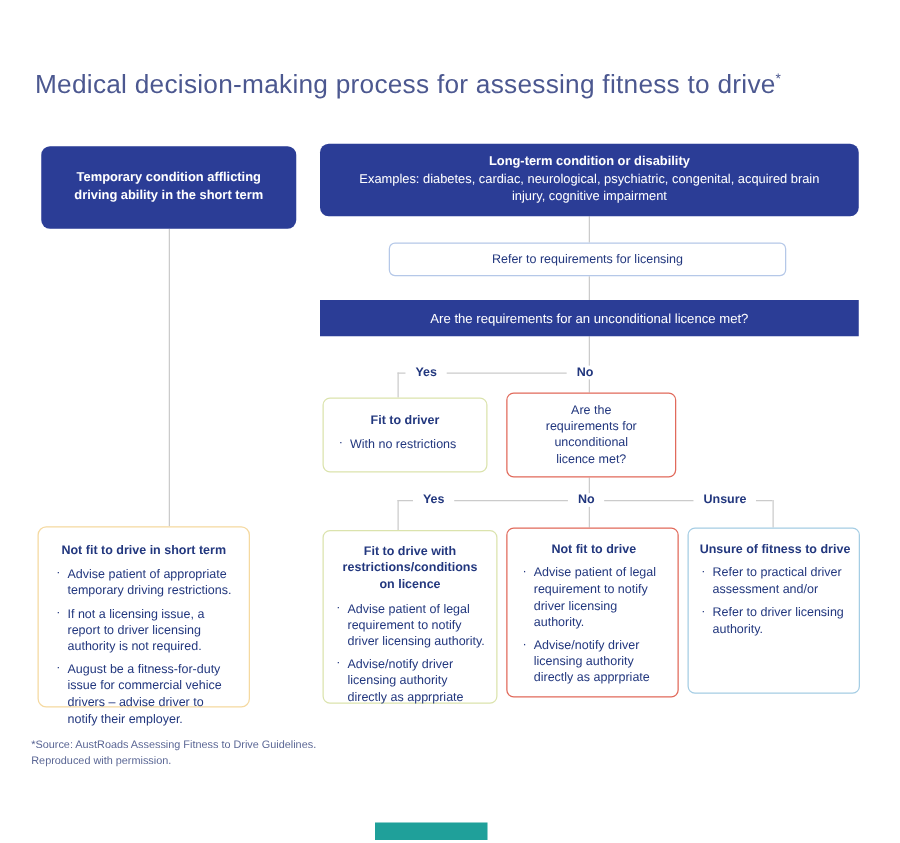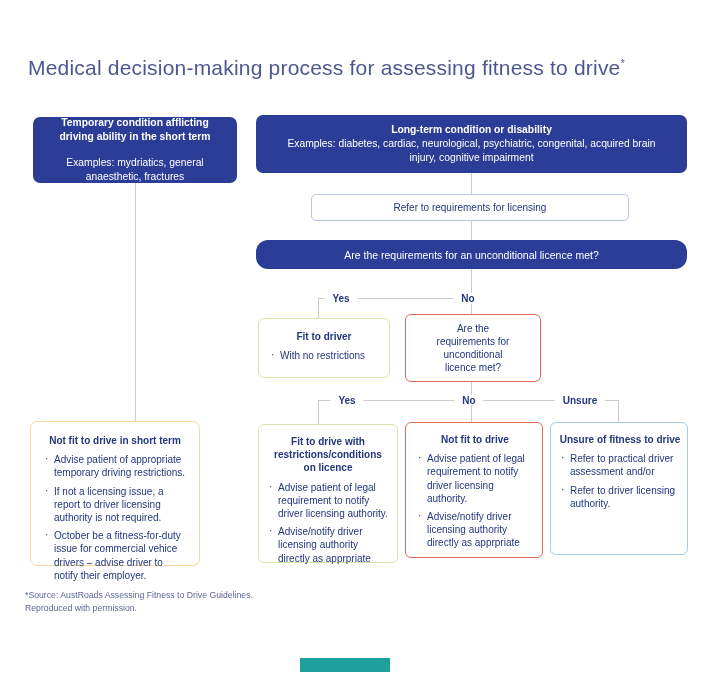--- a/index.html
+++ b/index.html
@@ -18,21 +18,21 @@
   .h { height:1px; }
 
   .box-blue {
     position:absolute; background:#2b3d96; color:#ffffff; border-radius:7px;
     display:flex; flex-direction:column; justify-content:center;
     text-align:center; font-size:10.3px; line-height:1.38; box-sizing:border-box;
   }
   .box-blue .b { font-weight:bold; }
 
   .bar-blue {
-    position:absolute; background:#2b3d96; color:#ffffff; border-radius:12px;
+    position:absolute; background:#2b3d96; color:#ffffff; border-radius:0;
     display:flex; align-items:center; justify-content:center;
     font-size:10.5px; box-sizing:border-box;
   }
 
   .outline-box {
     position:absolute; background:#ffffff; border-radius:6px;
     color:#22377e; font-size:10px; box-sizing:border-box; line-height:1.32;
   }
   .ob-title { font-weight:bold; text-align:center; }
   .outline-box ul { list-style:none; margin:6px 0 0 0; padding:0; text-align:left; }
@@ -69,21 +69,20 @@
   <div class="line h" style="left:318px; top:298px; width:153px;"></div>
   <div class="line v" style="left:318px; top:298px; height:20px;"></div>
   <div class="line v" style="left:471px; top:382px; height:18px;"></div>
   <div class="line h" style="left:318px; top:400px; width:300px;"></div>
   <div class="line v" style="left:318px; top:400px; height:24px;"></div>
   <div class="line v" style="left:471px; top:400px; height:22px;"></div>
   <div class="line v" style="left:618px; top:400px; height:22px;"></div>
 
   <div class="box-blue" style="left:33px; top:117px; width:204px; height:66px; padding:6px 13px;gap:11px;">
     <div class="b">Temporary condition afflicting driving ability in the short term</div>
-    <div>Examples: mydriatics, general anaesthetic, fractures</div>
   </div>
 
   <div class="box-blue" style="left:256px; top:115px; width:431px; height:58px; padding:6px 30px;">
     <div class="b">Long-term condition or disability</div>
     <div>Examples: diabetes, cardiac, neurological, psychiatric, congenital, acquired brain injury, cognitive impairment</div>
   </div>
 
   <div class="outline-box center-text" style="left:311px; top:194px; width:318px; height:27px; border:1px solid #b5c8e8; border-radius:5px;">
     <div>Refer to requirements for licensing</div>
   </div>
@@ -108,21 +107,21 @@
 
   <div class="branch-label" style="left:347px; top:400px;">Yes</div>
   <div class="branch-label" style="left:469px; top:400px;">No</div>
   <div class="branch-label" style="left:580px; top:400px;">Unsure</div>
 
   <div class="outline-box" style="left:30px; top:421px; width:170px; height:145px; border:1px solid #f5d9a0; border-radius:7px; padding:12px 12px 0 12px;">
     <div class="ob-title">Not fit to drive in short term</div>
     <ul>
       <li>Advise patient of appropriate temporary driving restrictions.</li>
       <li>If not a licensing issue, a report to driver licensing authority is not required.</li>
-      <li>October be a fitness-for-duty issue for commercial vehice drivers – advise driver to notify their employer.</li>
+      <li>August be a fitness-for-duty issue for commercial vehice drivers – advise driver to notify their employer.</li>
     </ul>
   </div>
 
   <div class="outline-box" style="left:258px; top:424px; width:140px; height:139px; border:1px solid #dbe3ad; padding:10px 8px 0 8px;">
     <div class="ob-title">Fit to drive with restrictions/conditions on licence</div>
     <ul>
       <li>Advise patient of legal requirement to notify driver licensing authority.</li>
       <li>Advise/notify driver licensing authority directly as apprpriate</li>
     </ul>
   </div>

